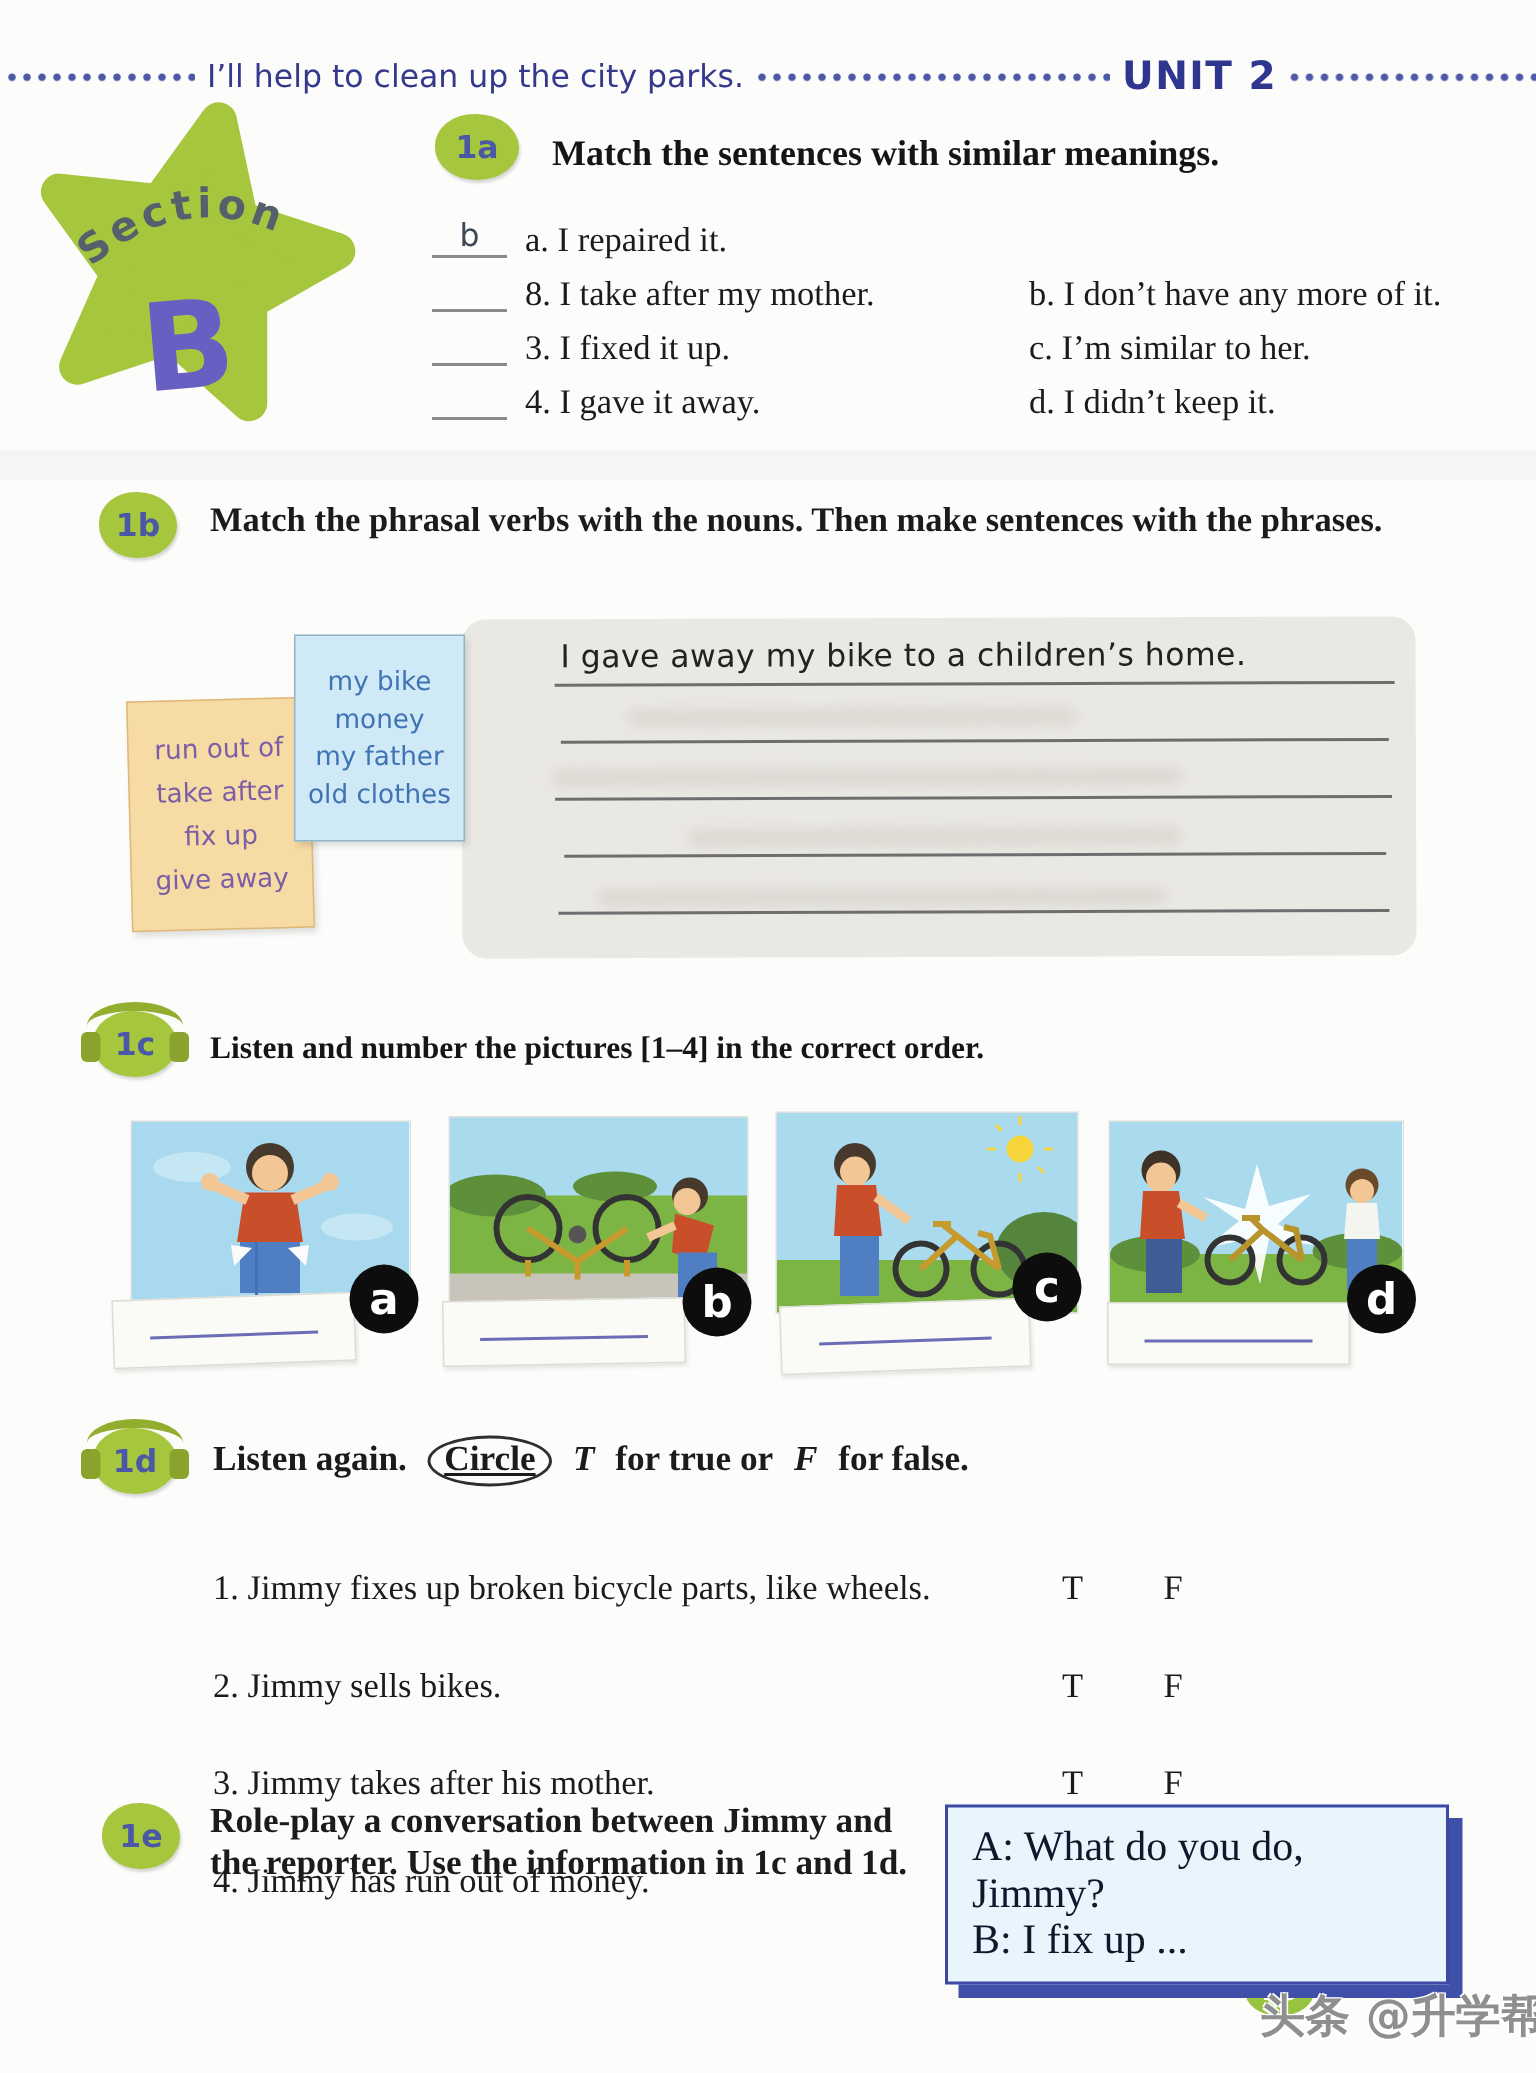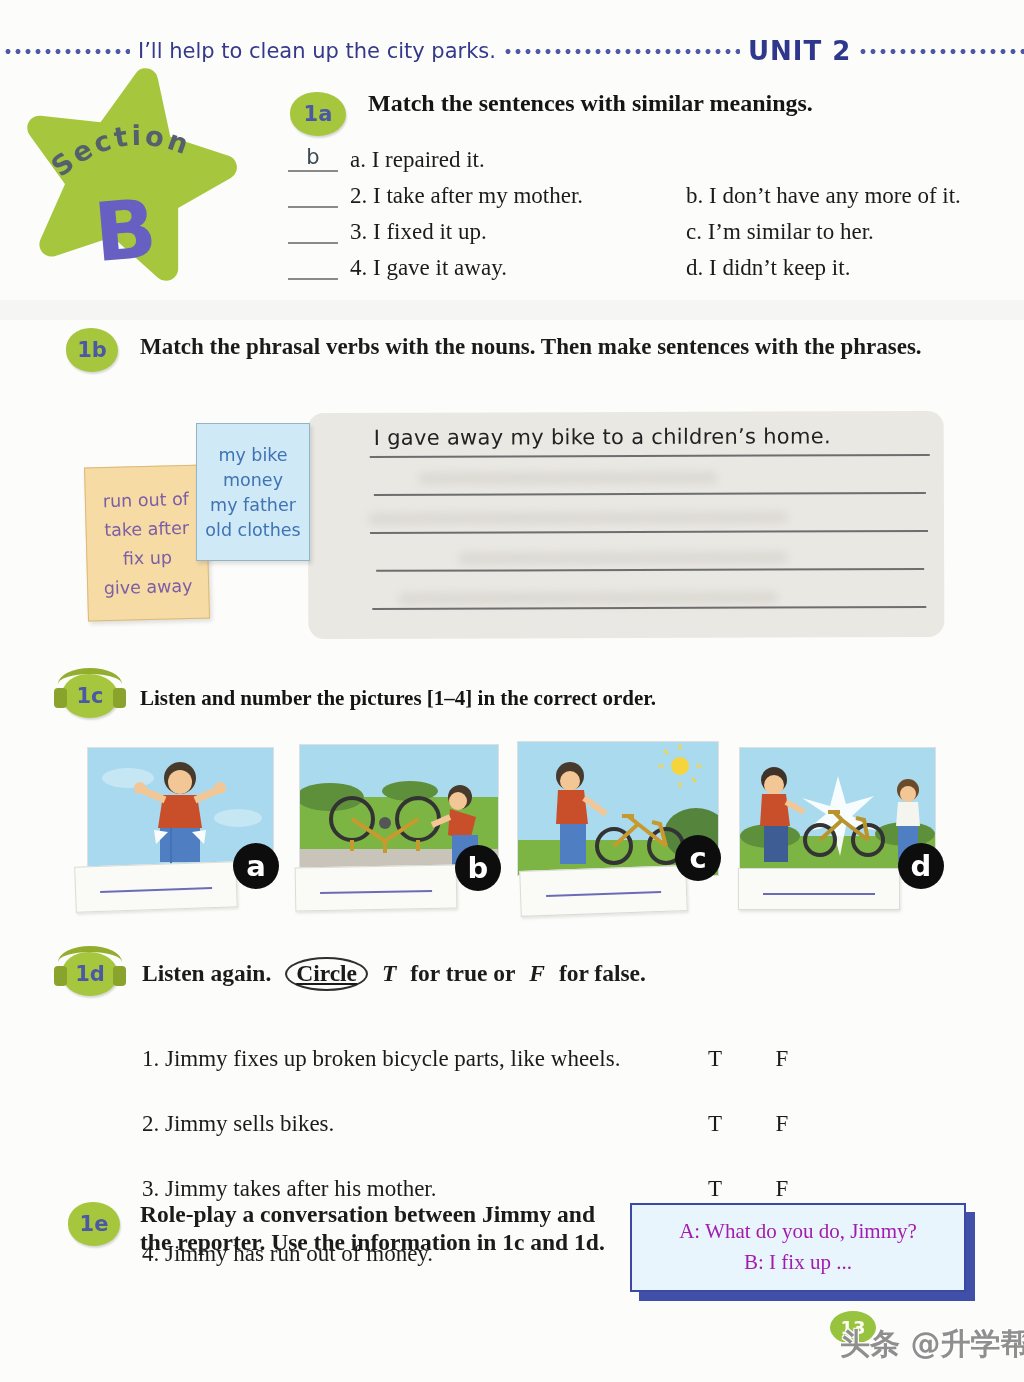--- a/index.html
+++ b/index.html
@@ -64,21 +64,21 @@
   .title-1d span{margin-right:8px;}
   .circled{border:2px solid #2f2f2f; border-radius:50%; padding:1px 9px 3px;text-decoration:underline;}
   .tf-it{font-style:italic;}
   .tf-rows{position:absolute; left:142px; top:1012px; width:676px;}
   .tf-row{display:grid; grid-template-columns:1fr 62px 72px; height:36px; align-items:center; font-size:23px;margin-top:29px;}
   .tf-cell{text-align:center;}
   
   .instr-1e{position:absolute; left:140px; top:1200px; width:478px; font-weight:bold; font-size:23.5px; line-height:28px;}
   .dialog{position:absolute; left:630px; top:1203px; width:300px; background:#e9f5fc;
     border:2px solid #3b49a5; box-shadow:9px 9px 0 #4050a8; padding:11px 16px 12px; z-index:2;}
-  .dialog div{font-size:21px; line-height:31px; color:#a21caf;text-align:center;}
+  .dialog div{font-size:28px; line-height:31px; color:#0f172a;}
   
   .page-oval{position:absolute; left:830px; top:1311px; width:46px; height:33px; background:#97c33e;
     border-radius:50%; display:flex; align-items:center; justify-content:center;
     font-family:"DejaVu Sans",sans-serif; font-weight:bold; font-size:18px; color:#fdfdf4; z-index:1;}
   .watermark{position:absolute; left:840px; top:1324px; font-family:"DejaVu Sans",sans-serif; font-weight:bold;
     font-size:30px; color:#8f8f8f; z-index:2; white-space:nowrap;
     text-shadow:1px 1px 0 #fff,-1px -1px 0 #fff,1px -1px 0 #fff,-1px 1px 0 #fff;}
   .scan-band{position:absolute; left:0; right:0; background:#efeeec; opacity:.55;}
 </style>
 </head>
@@ -100,37 +100,37 @@
     <svg width="228" height="238" viewBox="0 0 225 235">
       <polygon points="132,24 146,89 210,110 152,143 152,210 102,165 39,186 66,125 27,71 93,78" fill="#a6c73d" stroke="#a6c73d" stroke-width="24" stroke-linejoin="round"></polygon>
       <path id="sec-arc" d="M 42,126 Q 112,60 190,108" fill="none"></path>
       <text font-family="DejaVu Sans, sans-serif" font-size="27" font-weight="bold" fill="#54616d" letter-spacing="3">
         <textPath href="#sec-arc" startOffset="8">Section</textPath>
       </text>
       <text x="112" y="200" text-anchor="middle" font-family="DejaVu Sans, sans-serif" font-size="80" font-weight="bold" fill="#675fc2" transform="rotate(-5 112 175)">B</text>
     </svg>
   </div>
 
-  <div class="badge" style="left:290px; top:92px;">
+  <div class="badge" style="left:290px; top:76px;">
     <span>1a</span>
   </div>
   <div class="ex-title" style="left:368px; top:90px;">Match the sentences with similar meanings.</div>
 
   <div class="rows-1a">
     <div class="row-1a">
       <span class="blank">
           <span class="hand-answer">b</span>
         </span>
       <span class="opt">a. I repaired it.</span>
     </div>
     <div class="row-1a">
       <span class="blank">
           <span class="hand-answer"></span>
         </span>
-      <span class="sent">2. I take after my mother.</span>
+      <span class="sent">8. I take after my mother.</span>
       <span class="opt">b. I don’t have any more of it.</span>
     </div>
     <div class="row-1a">
       <span class="blank">
           <span class="hand-answer"></span>
         </span>
       <span class="sent">3. I fixed it up.</span>
       <span class="opt">c. I’m similar to her.</span>
     </div>
     <div class="row-1a">

